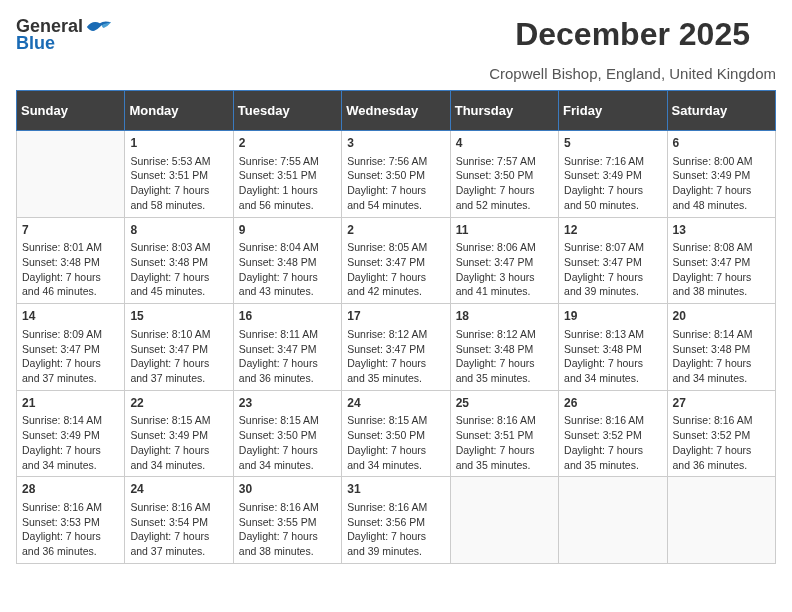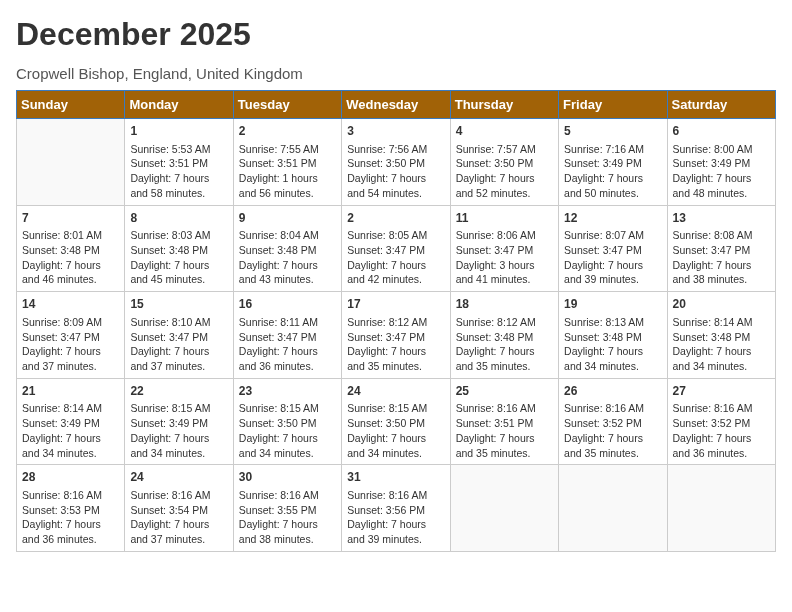--- a/index.html
+++ b/index.html
@@ -30,43 +30,43 @@
       font-size: 18px;
       font-weight: bold;
       color: #1a6bb5;
     }
     .logo-bird {
       width: 28px;
       height: 20px;
       margin-left: 2px;
     }
     .title-block {
-      text-align: left;
+      text-align: center;
     }
     .month-title {
       font-size: 32px;
       font-weight: bold;
       color: #333;
     }
     .location {
       font-size: 15px;
       color: #555;
       margin-top: 12px;
     }
     .calendar {
       width: 100%;
       border-collapse: collapse;
       margin-top: 8px;
     }
     .calendar thead th {
-      background-color: #a16207;
+      background-color: #404040;
       color: #fff;
       font-size: 13px;
       font-weight: bold;
-      padding: 6px 4px;
+      padding: 12px 4px;
       text-align: left;
       border: 1px solid #3a7abf;
     }
     .calendar tbody td {
       vertical-align: top;
       border: 1px solid #ccc;
       padding: 4px 5px;
       width: 108px;
       min-height: 80px;
       font-size: 10.5px;
@@ -80,20 +80,32 @@
       margin-bottom: 2px;
     }
     .cell-empty {
       background: #f9f9f9;
     }
   </style>
 </head>
 <body>
 
 <div class="header">
+  <div class="logo">
+    <div style="display:flex;flex-direction:column;align-items:flex-start;">
+      <div style="display:flex;align-items:center;">
+        <span class="logo-text-general">General</span>
+        <svg class="logo-bird" viewBox="0 0 30 20" xmlns="http://www.w3.org/2000/svg">
+          <path d="M2 10 Q8 2 16 6 Q20 3 28 5 Q22 8 18 8 Q14 12 10 14 Q6 15 2 10Z" fill="#1a6bb5"></path>
+          <path d="M18 8 Q22 6 28 5 Q24 10 20 11 Q18 10 18 8Z" fill="#4a9fd4"></path>
+        </svg>
+      </div>
+      <span class="logo-text-blue" style="margin-top:-4px;margin-left:0px;">Blue</span>
+    </div>
+  </div>
   <div class="title-block">
     <div class="month-title">December 2025</div>
     <div class="location">Cropwell Bishop, England, United Kingdom</div>
   </div>
 </div>
 
 <table class="calendar">
   <thead>
     <tr>
     <th>Sunday</th>

